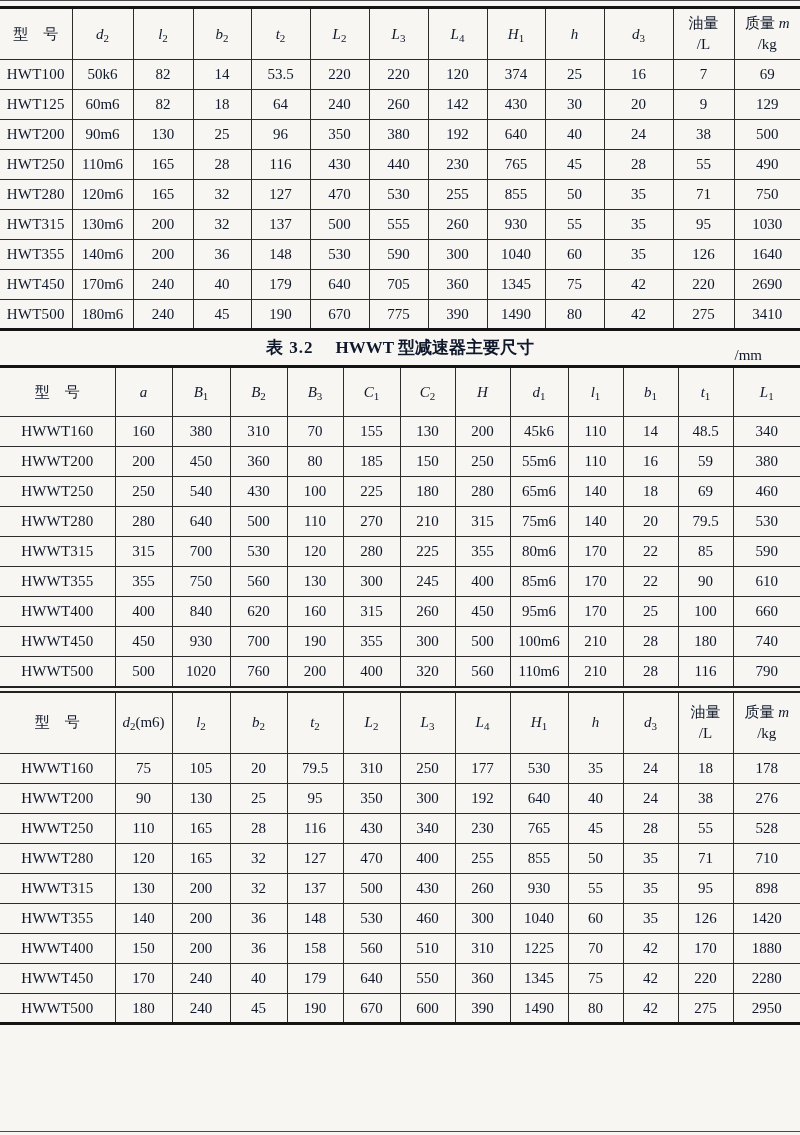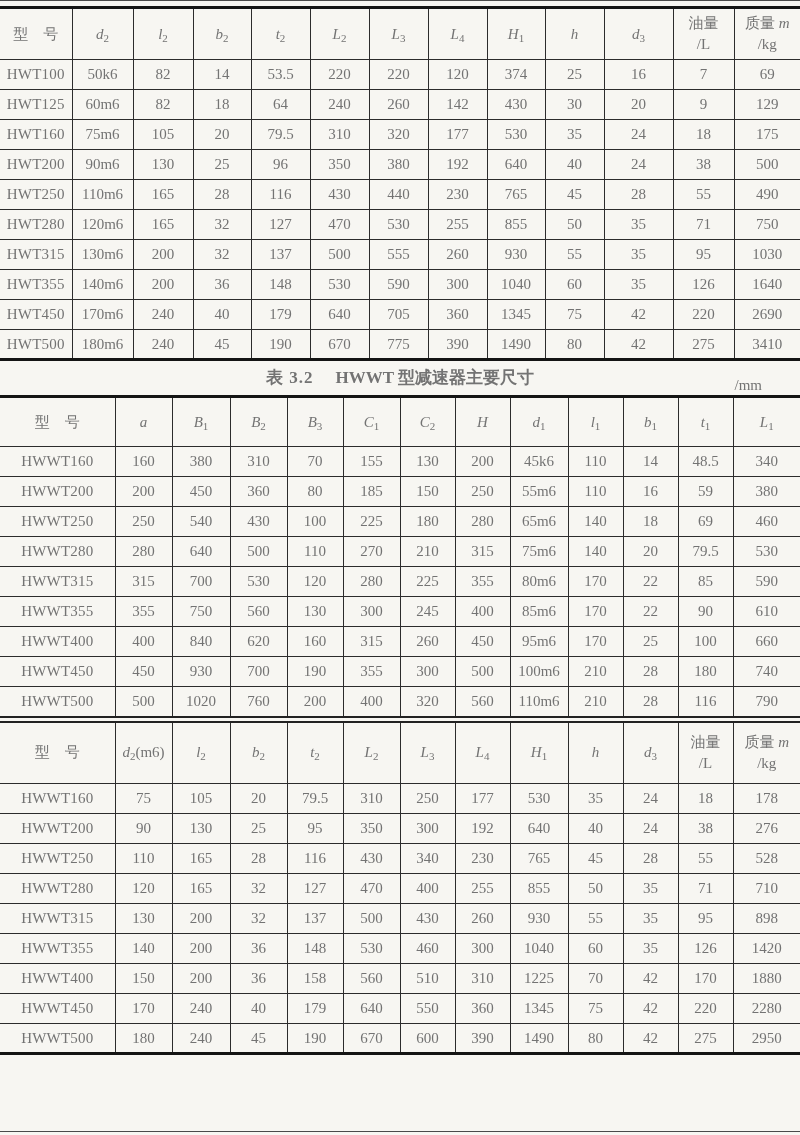--- a/index.html
+++ b/index.html
@@ -1,21 +1,21 @@
 <!DOCTYPE html>
 <html><head>
 <meta charset="utf-8">
 <style>
   html,body { margin:0; padding:0; }
   .page {
     position: relative;
     width: 800px;
     height: 1135px;
     background: #f7f6f2;
-    color: #737373;
+    color: #0f172a;
     font-family: "Liberation Serif", "DejaVu Serif", serif;
     overflow: hidden;
   }
   .hairline {
     position: absolute; left: 0; right: 0; height: 1px;
     background: #4a4a4a;
   }
   .hairline.top { top: 0; }
   .hairline.bottom { bottom: 3px; }
 
@@ -139,35 +139,20 @@
           <td>240</td>
           <td>260</td>
           <td>142</td>
           <td>430</td>
           <td>30</td>
           <td>20</td>
           <td>9</td>
           <td>129</td>
         </tr>
         <tr>
-          <td class="model">HWT160</td>
-          <td>75m6</td>
-          <td>105</td>
-          <td>20</td>
-          <td>79.5</td>
-          <td>310</td>
-          <td>320</td>
-          <td>177</td>
-          <td>530</td>
-          <td>35</td>
-          <td>24</td>
-          <td>18</td>
-          <td>175</td>
-        </tr>
-        <tr>
           <td class="model">HWT200</td>
           <td>90m6</td>
           <td>130</td>
           <td>25</td>
           <td>96</td>
           <td>350</td>
           <td>380</td>
           <td>192</td>
           <td>640</td>
           <td>40</td>

